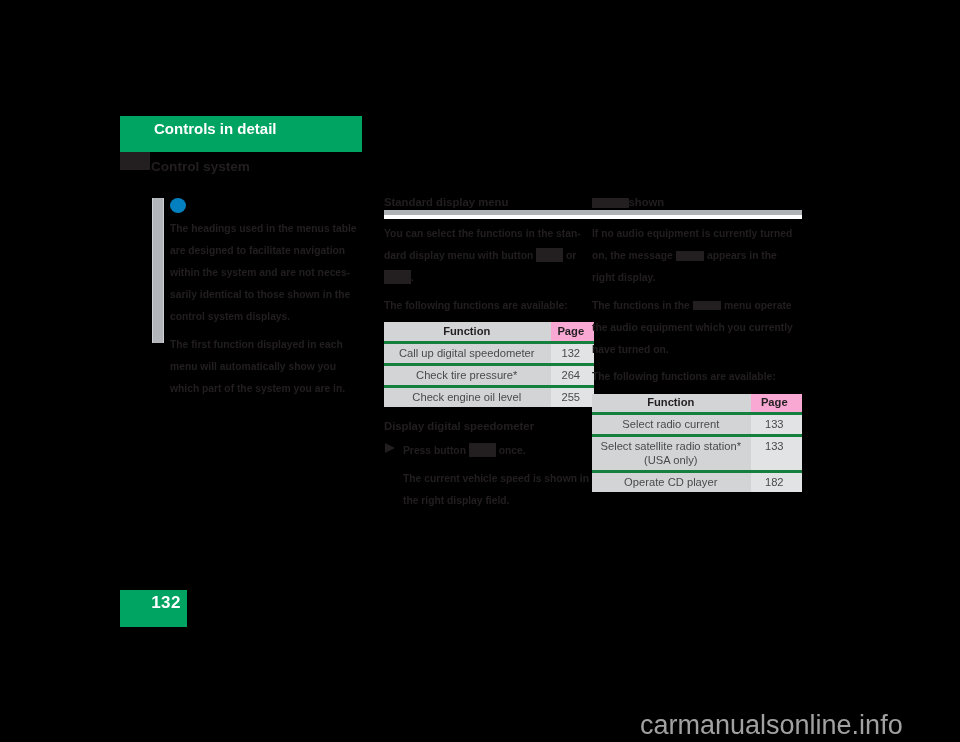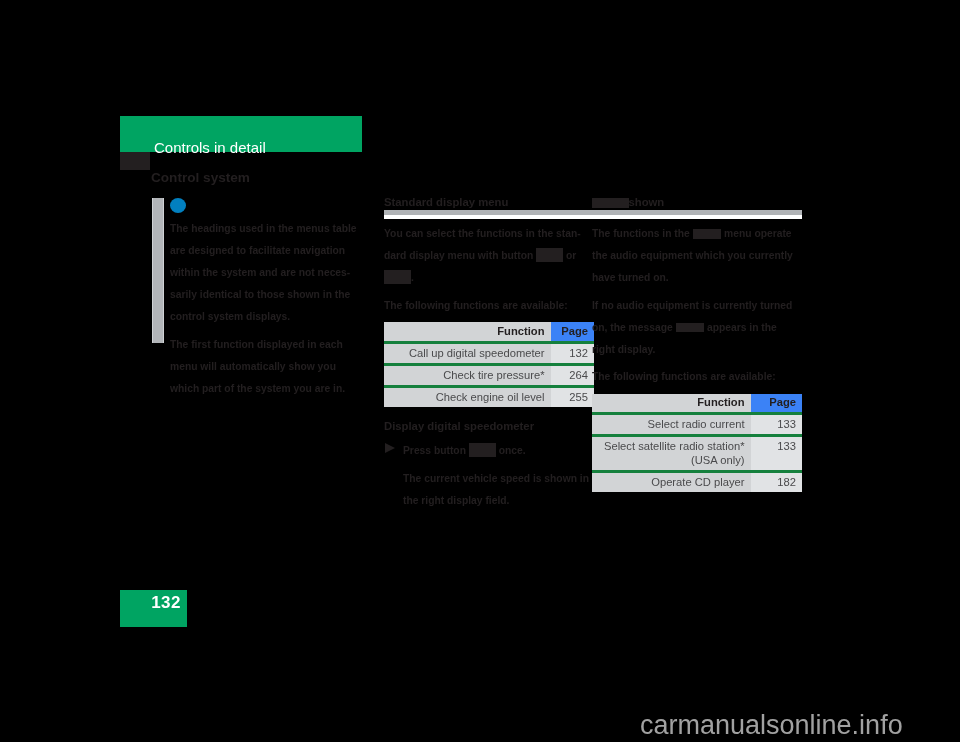--- a/index.html
+++ b/index.html
@@ -5,25 +5,25 @@
 <style>
   html,body{margin:0;padding:0;background:#000;}
   body{width:960px;height:742px;overflow:hidden;
        font-family:"Liberation Sans",sans-serif;
        -webkit-font-smoothing:antialiased;}
   .page{position:relative;width:960px;height:742px;background:#000;}
 
   
   .chapter-bar{position:absolute;left:120px;top:116px;width:242px;height:36px;
     background:#00a462;}
-  .chapter-bar span{position:absolute;left:34px;top:23px;color:#fff;
-    font-size:15px;font-weight:normal;letter-spacing:0px;}
+  .chapter-bar span{position:absolute;left:34px;top:4px;color:#fff;
+    font-size:15px;font-weight:bold;letter-spacing:0px;}
   .section-row{position:absolute;left:120px;top:152px;height:18px;}
   .section-icon{position:absolute;left:0px;top:0px;width:30px;height:18px;background:#231f20;}
-  .section-title{position:absolute;left:31px;top:18px;color:#231f20;
+  .section-title{position:absolute;left:31px;top:7px;color:#231f20;
     font-size:13.6px;font-weight:bold;white-space:nowrap;}
 
   
   .col{position:absolute;top:194px;}
   .col1{left:146px;width:212px;top:195px;}
   .col2{left:384px;width:202px;}
   .col3{left:592px;width:202px;}
 
   .note{position:relative;padding-left:24px;padding-top:0px;}
   .note-bar{position:absolute;left:6px;top:0px;width:12px;height:145px;background:#b2b5b9;
@@ -36,24 +36,24 @@
   .rule{height:9px;width:210px;margin:-2px 0 4px 0;background:linear-gradient(to bottom,#b0b3b6 0,#b0b3b6 5px,#ffffff 5px,#ffffff 9px);}
 
   .btnicon{display:inline-block;width:27px;height:14px;background:#231f20;vertical-align:-3px;}
   .dspicon{display:inline-block;height:9.5px;background:#231f20;vertical-align:-1.5px;}
   .dsp-audio{width:28.5px;}
   .dsp-audio-hd{width:36.5px;}
   .dsp-audiooff{width:28.5px;}
 
   table{border-collapse:collapse;border-spacing:0;width:210px;min-width:210px;margin:0 0 11px 0;
         font-size:11.2px;color:#4a4a4c;table-layout:fixed;}
-  th,td{text-align:right;padding:2.9px 6px 2.9px 5px;vertical-align:top;line-height:13.2px;}
+  th,td{text-align:center;padding:2.9px 6px 2.9px 5px;vertical-align:top;line-height:13.2px;}
   tr{height:19.5px;}
   thead th{background:#d2d4d6;color:#231f20;font-weight:bold;font-size:11.2px;}
-  thead th.pg{background:#3b82f6;margin-top:40px;}
+  thead th.pg{background:#f9a8d4;margin-top:40px;}
   tbody td{background:#d2d4d6;border-top:3px solid #15803d;}
   tbody td.pg{background:#e1e3e5;}
   th.pg,td.pg{width:34.5px;padding-left:3px;}
   table.t3 th.pg, table.t3 td.pg{width:43.5px;padding-left:2px;}
 
   .step{position:relative;padding-left:19px;margin:0 0 6px 0;width:190px;}
   .tri{position:absolute;left:1px;top:3px;width:0;height:0;
        border-left:10px solid #231f20;border-top:5px solid transparent;border-bottom:5px solid transparent;}
   .indent{padding-left:19px;width:190px;}
 
@@ -116,22 +116,22 @@
     <div class="step">
       <span class="tri"></span>
       <p><span>Press button</span> <span class="btnicon"></span> <span>once.</span></p>
     </div>
     <p class="indent">The current vehicle speed is shown in the right display field.</p>
   </div>
 
   <div class="col col3">
     <div class="subhead"><span class="dspicon dsp-audio-hd"></span><span>shown</span></div>
     <div class="rule"></div>
+    <p><span>If no audio equipment is currently turned on, the message</span> <span class="dspicon dsp-audiooff"></span> <span>appears in the right display.</span></p>
     <p><span>The functions in the</span> <span class="dspicon dsp-audio"></span> <span>menu operate the audio equipment which you currently have turned on.</span></p>
-    <p><span>If no audio equipment is currently turned on, the message</span> <span class="dspicon dsp-audiooff"></span> <span>appears in the right display.</span></p>
     <p>The following functions are available:</p>
     <table class="t3">
       <thead>
           <tr>
         <th>Function</th>
         <th class="pg">Page</th>
       </tr>
         </thead>
       <tbody>
         <tr>

